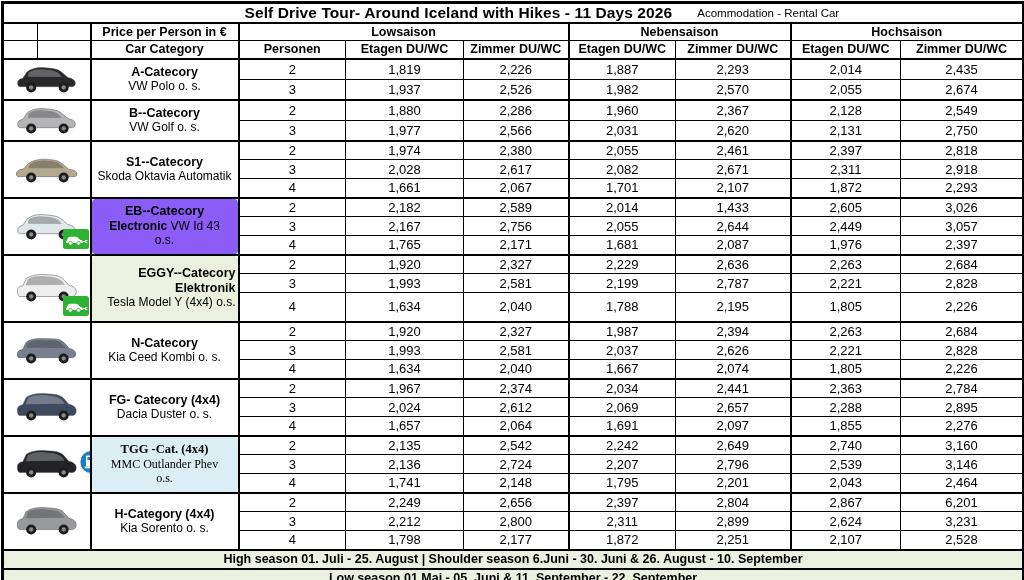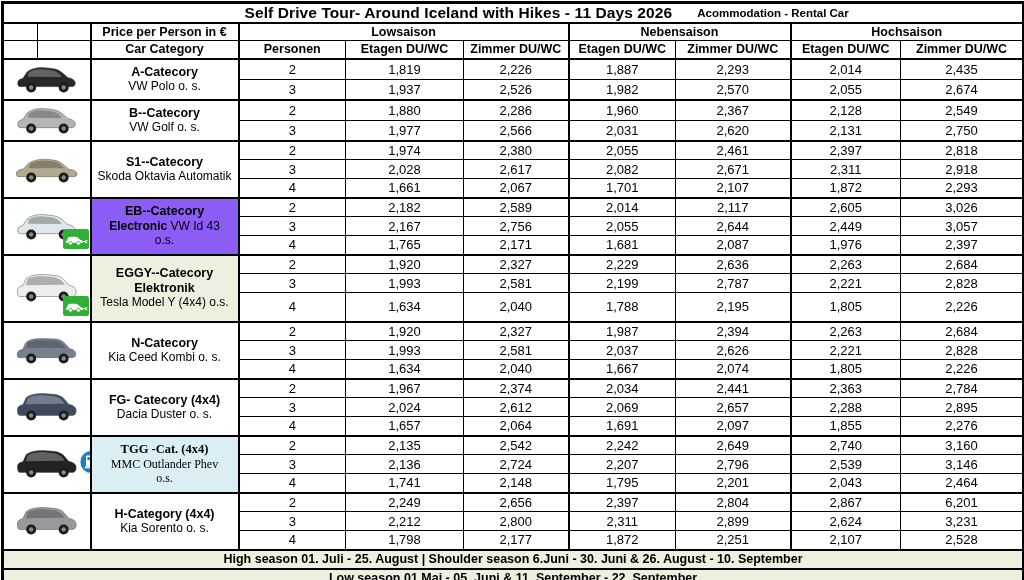--- a/index.html
+++ b/index.html
@@ -13,31 +13,31 @@
   tr.dr.tall{height:29px;}
   tr.foot-row{height:19px;}
   table{border:3px solid #000;}
 
   
   td.title-td{padding:0;border-bottom:2px solid #000;}
   .titlebar{display:flex;height:100%;}
   .stub{width:33px;border-right:1px solid #000;background:#fff;}
   .titlegreen{flex:1;position:relative;display:flex;align-items:center;}
   .main-title{position:absolute;left:12px;width:83%;text-align:center;font-weight:bold;font-size:15.5px;letter-spacing:.1px;white-space:nowrap;}
-  .acc{position:absolute;left:67%;font-weight:bold;font-size:11.5px;white-space:nowrap;}
+  .acc{position:absolute;left:67%;font-weight:normal;font-size:11.5px;white-space:nowrap;}
 
   
   .hcell{font-weight:bold;font-size:12.5px;text-align:center;white-space:nowrap;}
   .empty-a{background:#fff linear-gradient(#000,#000) 33px 0/1px 100% no-repeat;}
   .bl2{border-left-width:2px;}
   .bt2{border-top-width:2px;}
 
   
   .car-cell{position:relative;text-align:center;background:#fff;border-left-width:2px;}
-  .cat-cell{text-align:center;background:#fff;}
+  .cat-cell{text-align:center;background:#fff;border-radius:7px;}
   .cat-line{font-size:12px;line-height:14.5px;white-space:nowrap;}
   .cat-line.b{font-weight:bold;font-size:12.5px;}
   .num{text-align:center;font-size:13px;white-space:nowrap;}
   .badge-ev{position:absolute;right:1px;bottom:1px;z-index:2;}
   .badge-pump{position:absolute;left:-13px;top:50%;transform:translateY(-50%);z-index:3;}
 
   
   td.foot{font-weight:bold;font-size:12.5px;text-align:center;border-top:2px solid #000;white-space:nowrap;}
 </style>
 </head>
@@ -205,21 +205,21 @@
               </svg></span></td>
           <td rowspan="3" class="cat-cell bl2 bt2" style="background: #8b5cf6;">
             <div class="cat-line b">EB--Catecory</div>
             <div class="cat-line"><b style="font-size: 12px;">Electronic </b><span> VW Id 43</span></div>
             <div class="cat-line">o.s.</div>
           </td>
           <td class="num bl2 bt2">2</td>
           <td class="num bt2">2,182</td>
           <td class="num bt2">2,589</td>
           <td class="num bl2 bt2">2,014</td>
-          <td class="num bt2">2,117</td>
+          <td class="num bt2">1,433</td>
           <td class="num bl2 bt2">2,605</td>
           <td class="num bt2">3,026</td>
         </tr>
         <tr class="dr">
           <td class="num bl2">3</td>
           <td class="num">2,167</td>
           <td class="num">2,756</td>
           <td class="num bl2">2,055</td>
           <td class="num">2,644</td>
           <td class="num bl2">2,449</td>
@@ -242,21 +242,21 @@
               <circle cx="21" cy="33" r="2.6" fill="#8a8a8a"></circle>
               <circle cx="60" cy="33" r="6" fill="#1c1c1c"></circle>
               <circle cx="60" cy="33" r="2.6" fill="#8a8a8a"></circle>
             </svg><span class="badge-ev"><svg width="26" height="20" viewBox="0 0 26 20">
                 <rect width="26" height="20" rx="2.5" fill="#2eb135"></rect>
                 <path d="M3 13 L5 9 Q5.7 7.8 7.2 7.8 L12.5 7.8 Q14 7.8 15 8.8 L17 10.8 L18.6 11.2 Q19.8 11.5 19.8 12.8 L19.8 14 L3 14 Z" fill="#fff"></path>
                 <circle cx="7.5" cy="14.3" r="1.9" fill="#fff" stroke="#2eb135" stroke-width="0.8"></circle>
                 <circle cx="15.5" cy="14.3" r="1.9" fill="#fff" stroke="#2eb135" stroke-width="0.8"></circle>
                 <path d="M20 12.6 L22.6 12.6 M22.6 11.4 L22.6 13.8 M22.6 11.6 L24.3 11.6 M22.6 13.6 L24.3 13.6" stroke="#fff" stroke-width="1" fill="none"></path>
               </svg></span></td>
-          <td rowspan="3" class="cat-cell bl2 bt2" style="background: rgb(235, 241, 222);">
+          <td rowspan="3" class="cat-cell bl2 bt2" style="background: rgb(235, 241, 222); text-align: right;">
             <div class="cat-line b">EGGY--Catecory</div>
             <div class="cat-line b">Elektronik</div>
             <div class="cat-line">Tesla Model Y (4x4) o.s.</div>
           </td>
           <td class="num bl2 bt2">2</td>
           <td class="num bt2">1,920</td>
           <td class="num bt2">2,327</td>
           <td class="num bl2 bt2">2,229</td>
           <td class="num bt2">2,636</td>
           <td class="num bl2 bt2">2,263</td>

